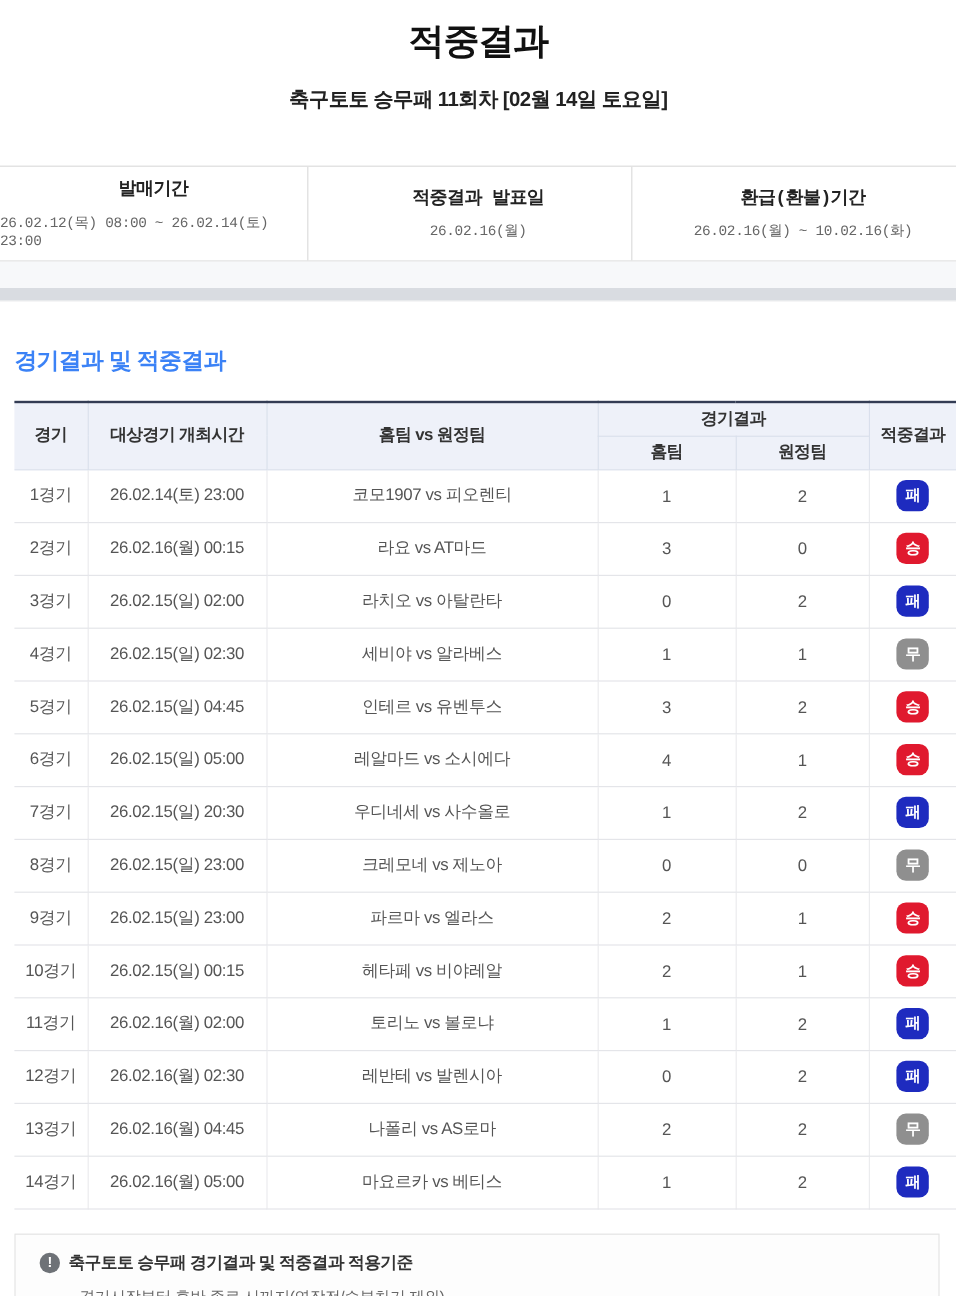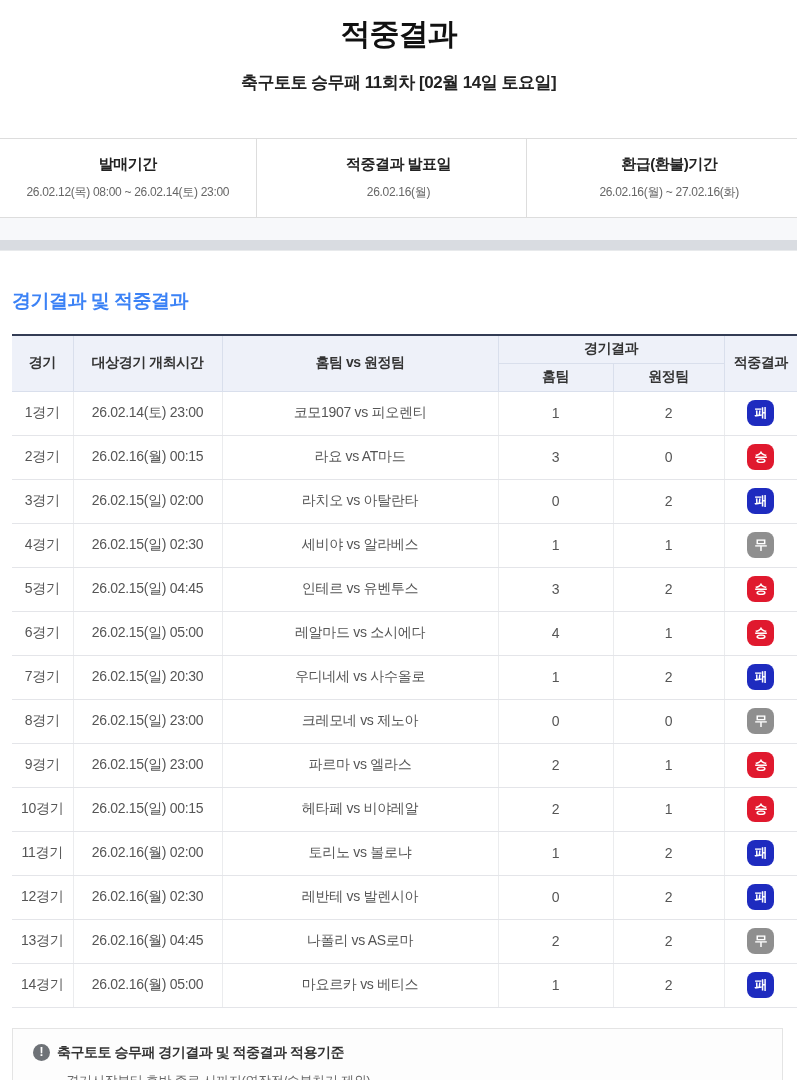--- a/index.html
+++ b/index.html
@@ -4,21 +4,21 @@
 <style>
   * { box-sizing: border-box; margin: 0; padding: 0; }
   html, body { width: 797px; background: #fff; font-family: "Liberation Sans", "DejaVu Sans", sans-serif; }
   .page { width: 797px; min-height: 1080px; background: #fff; }
 
   
   .page-title { text-align: center; font-size: 30px; font-weight: bold; color: #111; padding-top: 14px; letter-spacing: -1px; }
   .page-subtitle { text-align: center; font-size: 17px; font-weight: bold; color: #222; margin-top: 16px; letter-spacing: -0.5px; }
 
   
-  .info-bar { display: flex; margin-top: 44px; border-top: 1px solid #ddd; border-bottom: 1px solid #ddd; height: 80px; }
+  .info-bar { display: flex; margin-top: 44px; border-top: 1px solid #ddd; border-bottom: 1px solid #ddd; height: 80px; font-family: Liberation Mono, monospace; }
   .info-col { flex: 1; display: flex; flex-direction: column; justify-content: center; align-items: center; gap: 10px; }
   .info-col + .info-col { border-left: 1px solid #ddd; padding-left: 14px; }
   .info-label { font-size: 15px; font-weight: bold; color: #222; letter-spacing: -0.5px; }
   .info-value { font-size: 12px; color: #666; letter-spacing: -0.3px; }
 
   
   .strip-light { height: 22px; background: #f7f8fa; }
   .strip-gray { height: 11px; background: #d9dce1; border-bottom: 1px solid #e8eaec; }
 
   
@@ -52,21 +52,21 @@
     <div class="info-col">
       <div class="info-label">발매기간</div>
       <div class="info-value">26.02.12(목) 08:00 ~ 26.02.14(토) 23:00</div>
     </div>
     <div class="info-col">
       <div class="info-label">적중결과 발표일</div>
       <div class="info-value">26.02.16(월)</div>
     </div>
     <div class="info-col">
       <div class="info-label">환급(환불)기간</div>
-      <div class="info-value">26.02.16(월) ~ 27.02.16(화)</div>
+      <div class="info-value">26.02.16(월) ~ 10.02.16(화)</div>
     </div>
   </div>
 
   <div class="strip-light"></div>
   <div class="strip-gray"></div>
 
   <h2 class="section-heading">경기결과 및 적중결과</h2>
 
   <table class="results">
     <colgroup>

